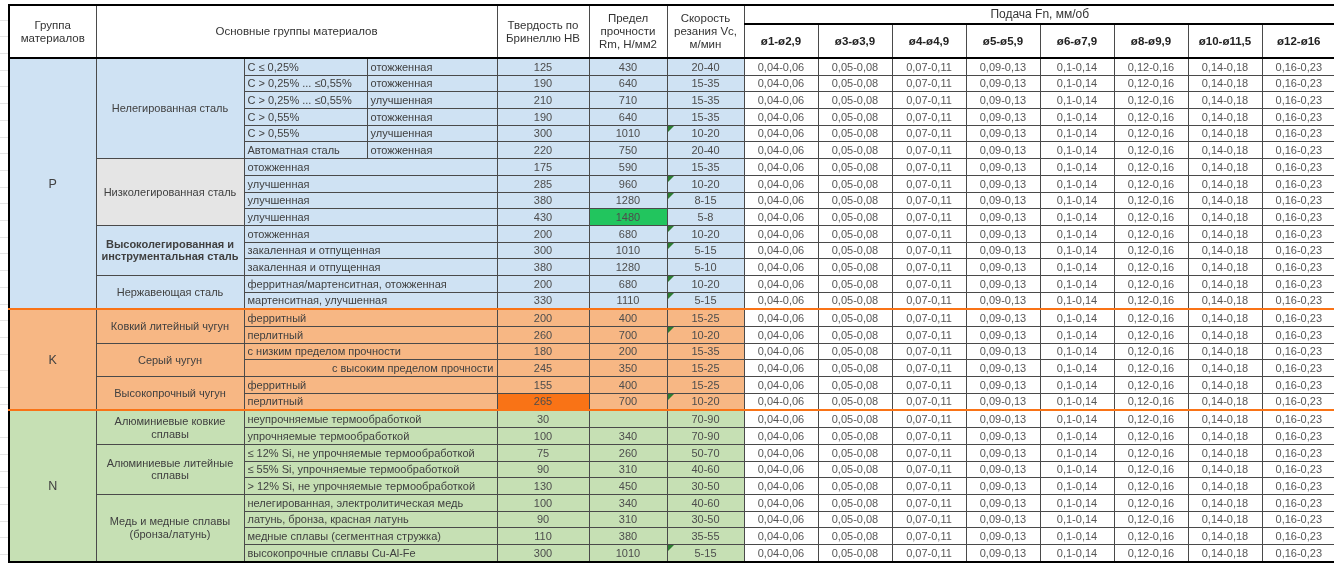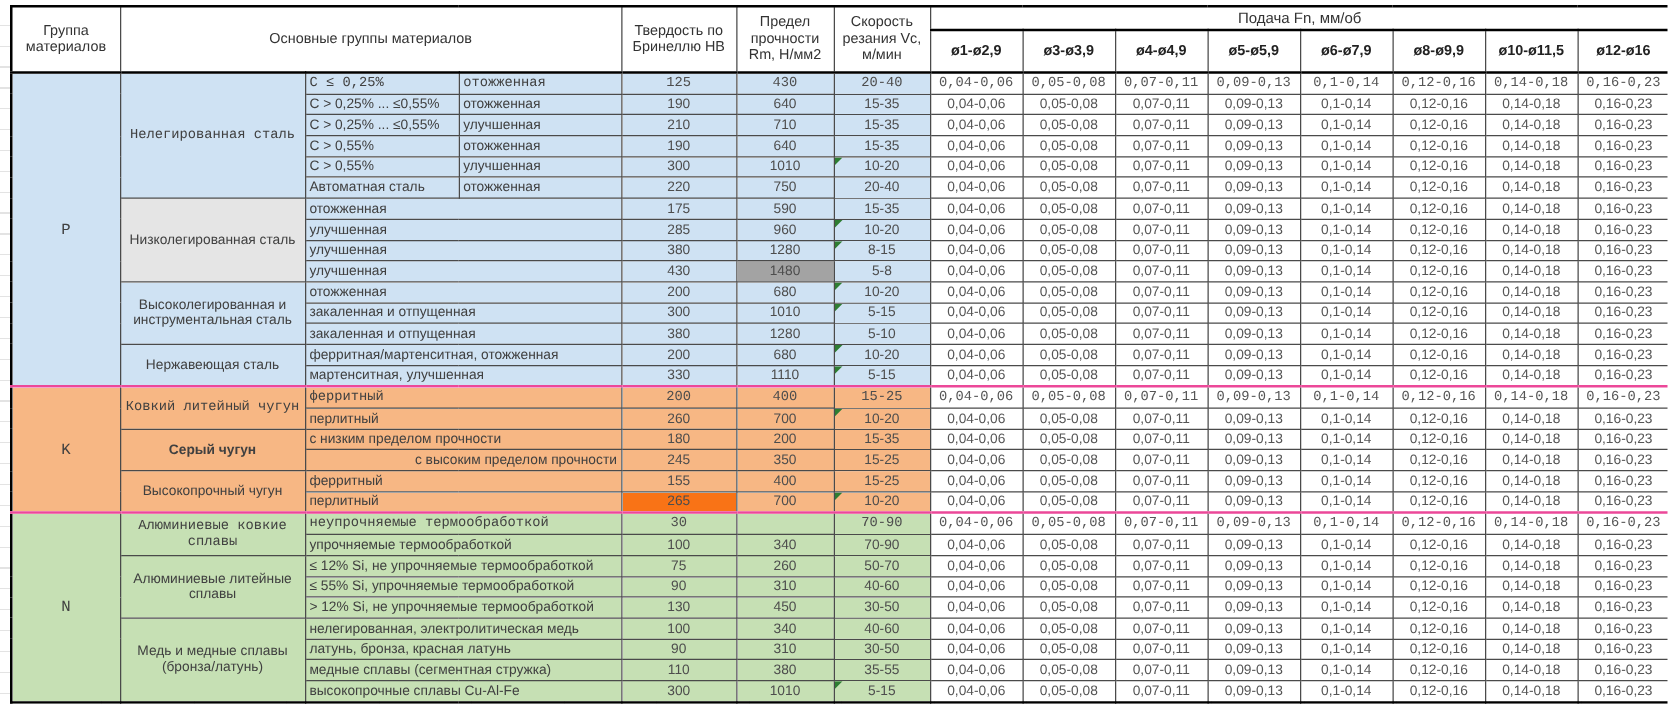--- a/index.html
+++ b/index.html
@@ -16,21 +16,21 @@
   thead th{background:#ffffff;text-align:center;vertical-align:middle;font-weight:normal;
      font-size:11.5px;color:#333;border-bottom-width:2px;border-bottom-color:#000;white-space:normal;}
   thead tr.h1 th{height:17px;}
   thead tr.h2 th{height:32px;font-weight:bold;font-size:11.5px;color:#222;}
   tbody td{height:15.7px;}
   td.left{text-align:left;vertical-align:middle;}
   td.groupcode{font-size:12.5px;text-align:center;vertical-align:middle;}
   td.subgroup{text-align:center;vertical-align:middle;white-space:normal;}
   td.num{text-align:center;color:#4d4d4d;}
   td.feed{background:#ffffff;text-align:center;color:#555;}
-  tr.section-top td{border-top:2px solid #ec4899;font-family:Liberation Mono, monospace;}
+  tr.section-top td{border-top:2px solid #f97316;}
   td.vc{position:relative;}
   .tri{position:absolute;top:0;left:0;width:0;height:0;
      border-top:6px solid #2e7d32;border-right:6px solid transparent;}
 </style>
 </head>
 <body>
 
 <div class="sheet-gutter-left"></div>
 <div class="sheet-gutter-bottom"></div>
 
@@ -204,33 +204,33 @@
         <td class="feed">0,07-0,11</td>
         <td class="feed">0,09-0,13</td>
         <td class="feed">0,1-0,14</td>
         <td class="feed">0,12-0,16</td>
         <td class="feed">0,14-0,18</td>
         <td class="feed">0,16-0,23</td>
       </tr>
       <tr>
         <td class="left" colspan="2" style="background: rgb(207, 226, 243);">улучшенная</td>
         <td class="num" style="background: rgb(207, 226, 243);">430</td>
-        <td class="num" style="background: #a3a3a3; margin-left: 12px;">1480</td>
+        <td class="num" style="background: #22c55e; margin-left: 12px;">1480</td>
         <td class="num vc" style="background: rgb(207, 226, 243);">5-8</td>
         <td class="feed">0,04-0,06</td>
         <td class="feed">0,05-0,08</td>
         <td class="feed">0,07-0,11</td>
         <td class="feed">0,09-0,13</td>
         <td class="feed">0,1-0,14</td>
         <td class="feed">0,12-0,16</td>
         <td class="feed">0,14-0,18</td>
         <td class="feed">0,16-0,23</td>
       </tr>
       <tr>
-        <td class="subgroup" rowspan="3" style="background: rgb(207, 226, 243);">Высоколегированная и инструментальная сталь</td>
+        <td class="subgroup" rowspan="3" style="background: rgb(207, 226, 243); font-weight: bold;">Высоколегированная и инструментальная сталь</td>
         <td class="left" colspan="2" style="background: rgb(207, 226, 243);">отожженная</td>
         <td class="num" style="background: rgb(207, 226, 243);">200</td>
         <td class="num" style="background: rgb(207, 226, 243);">680</td>
         <td class="num vc" style="background: rgb(207, 226, 243);">10-20<span class="tri" style="border-top-color: rgb(46, 125, 50);"></span></td>
         <td class="feed">0,04-0,06</td>
         <td class="feed">0,05-0,08</td>
         <td class="feed">0,07-0,11</td>
         <td class="feed">0,09-0,13</td>
         <td class="feed">0,1-0,14</td>
         <td class="feed">0,12-0,16</td>
@@ -318,21 +318,21 @@
         <td class="feed">0,04-0,06</td>
         <td class="feed">0,05-0,08</td>
         <td class="feed">0,07-0,11</td>
         <td class="feed">0,09-0,13</td>
         <td class="feed">0,1-0,14</td>
         <td class="feed">0,12-0,16</td>
         <td class="feed">0,14-0,18</td>
         <td class="feed">0,16-0,23</td>
       </tr>
       <tr>
-        <td class="subgroup" rowspan="2" style="background: rgb(247, 183, 132); font-weight: bold;">Серый чугун</td>
+        <td class="subgroup" rowspan="2" style="background: rgb(247, 183, 132);">Серый чугун</td>
         <td class="left" colspan="2" style="background: rgb(247, 183, 132);">с низким пределом прочности</td>
         <td class="num" style="background: rgb(247, 183, 132);">180</td>
         <td class="num" style="background: rgb(247, 183, 132);">200</td>
         <td class="num vc" style="background: rgb(247, 183, 132);">15-35</td>
         <td class="feed">0,04-0,06</td>
         <td class="feed">0,05-0,08</td>
         <td class="feed">0,07-0,11</td>
         <td class="feed">0,09-0,13</td>
         <td class="feed">0,1-0,14</td>
         <td class="feed">0,12-0,16</td>

